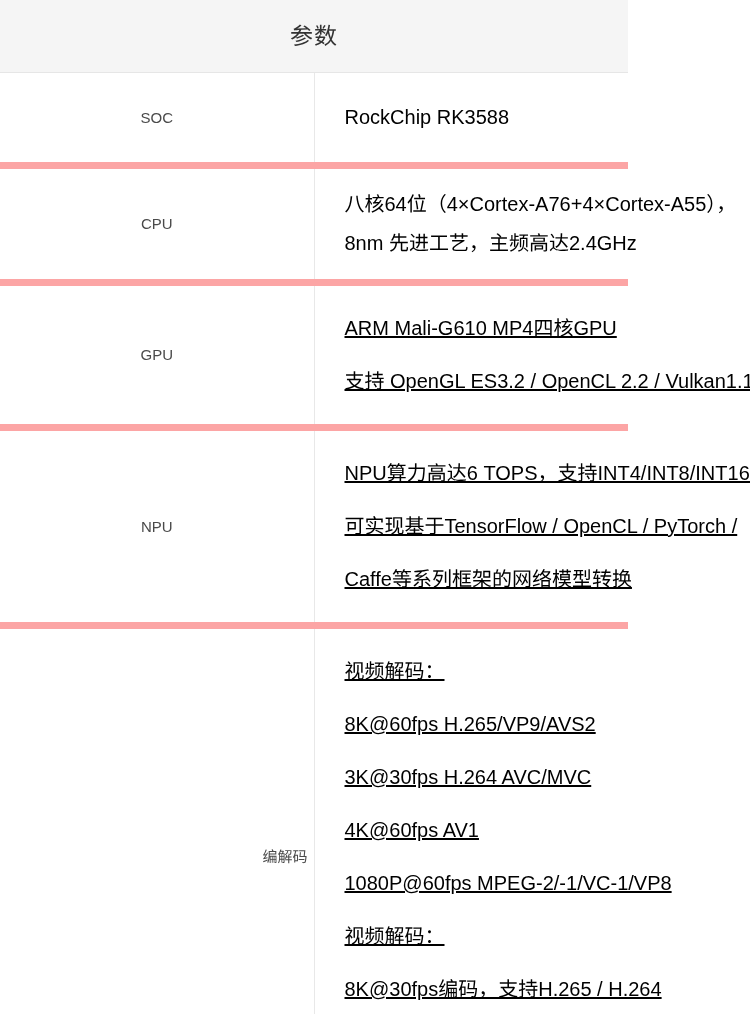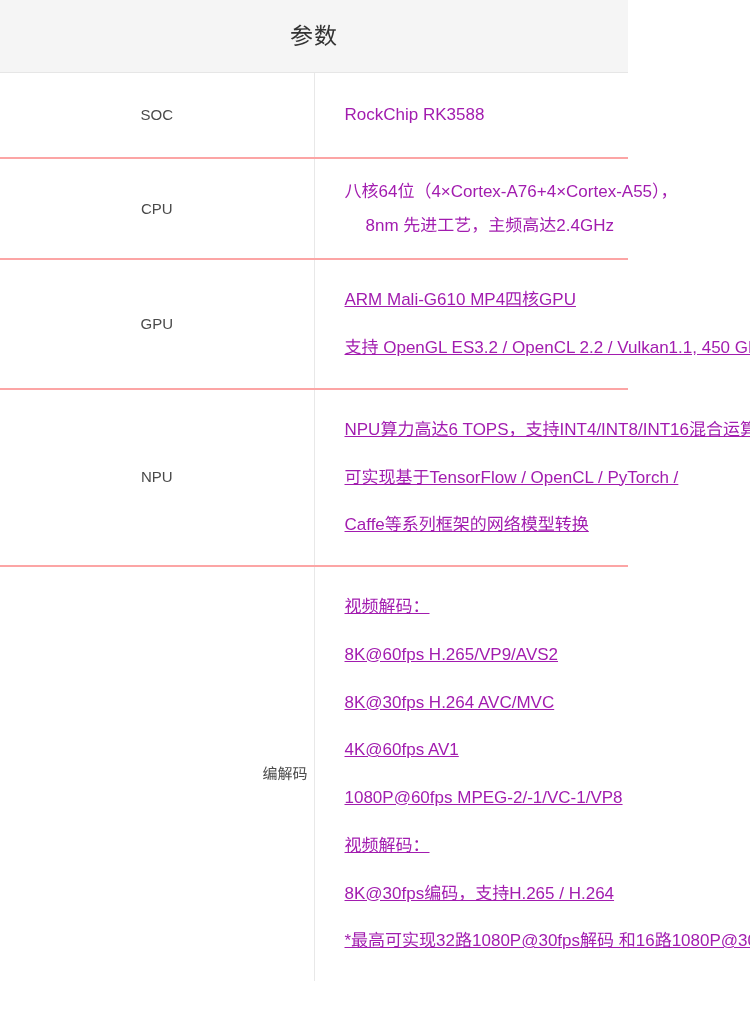--- a/index.html
+++ b/index.html
@@ -28,39 +28,39 @@
     height: 72px;
     vertical-align: middle;
   }
   .spec-title {
     font-size: 23px;
     color: #333333;
     letter-spacing: 1px;
     line-height: 72px;
   }
   .spec-row > td {
-    border-bottom: 2px solid #fca5a5;
+    border-bottom: 7px solid #fca5a5;
     vertical-align: middle;
   }
   .spec-row:last-child > td {
     border-bottom: none;
   }
   .label-cell {
     width: 165px;
     border-right: 1px solid #e8e8e8;
     text-align: center;
     font-size: 15px;
     color: #4a4a4a;
     padding: 14px 6px;
     line-height: 1.6;
   }
   .value-cell {
     padding: 16px 14px 16px 30px;
-    font-size: 17px;
-    color: #a21caf;
+    font-size: 20px;
+    color: #000000;
     line-height: 1.75;
   }
   .value-cell .line {
     display: block;
     padding: 5px 0;
     white-space: nowrap;
   }
   .value-cell.tight .line {
     padding: 2px 0;
     text-align: right;
@@ -114,21 +114,21 @@
         <span class="line">Caffe等系列框架的网络模型转换</span>
       </td>
     </tr>
 
 
     <tr class="spec-row row-codec">
       <td class="label-cell">编解码</td>
       <td class="value-cell codec">
         <span class="line">视频解码：</span>
         <span class="line">8K@60fps H.265/VP9/AVS2</span>
-        <span class="line">8K@30fps H.264 AVC/MVC</span>
+        <span class="line">3K@30fps H.264 AVC/MVC</span>
         <span class="line">4K@60fps AV1</span>
         <span class="line">1080P@60fps MPEG-2/-1/VC-1/VP8</span>
         <span class="line">视频解码：</span>
         <span class="line">8K@30fps编码，支持H.265 / H.264</span>
         <span class="line">*最高可实现32路1080P@30fps解码 和16路1080P@30fps编码</span>
       </td>
     </tr>
   </tbody>
 </table>
 

